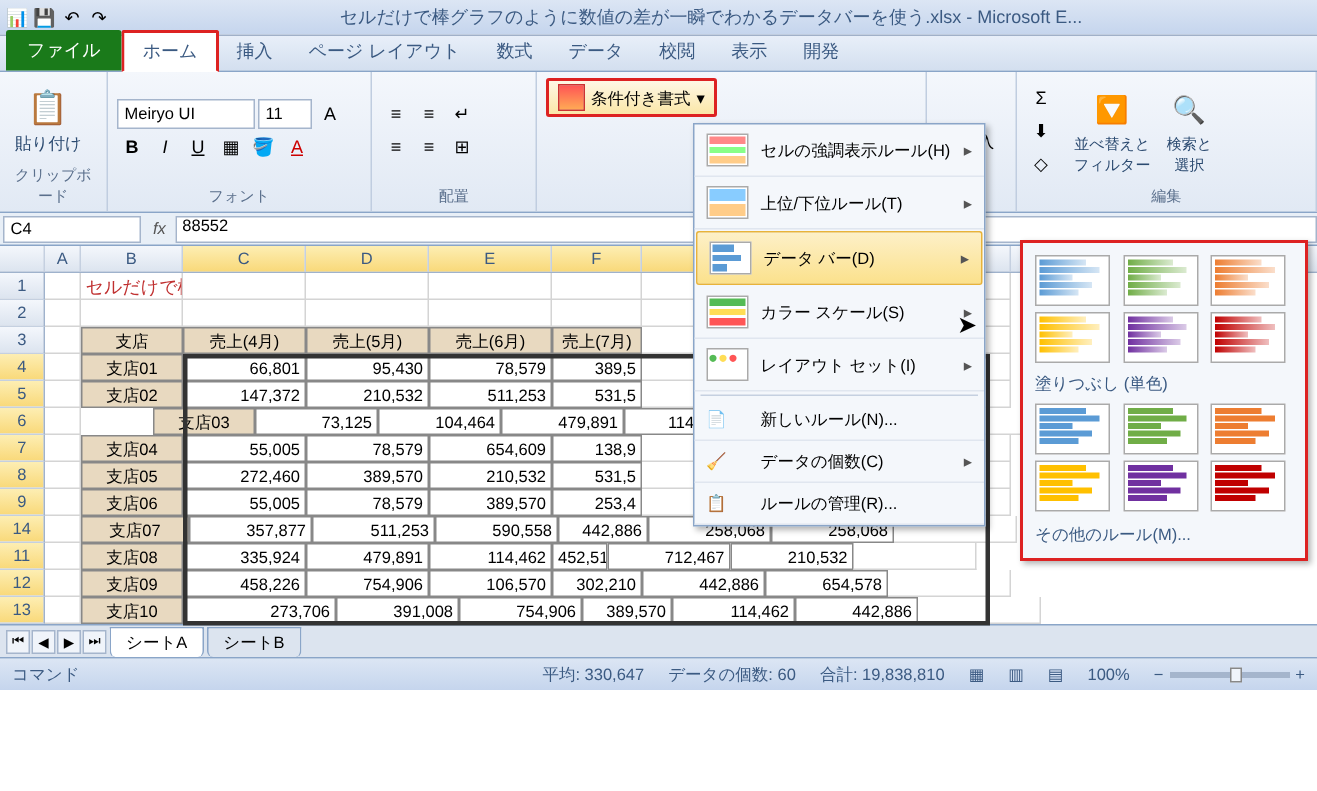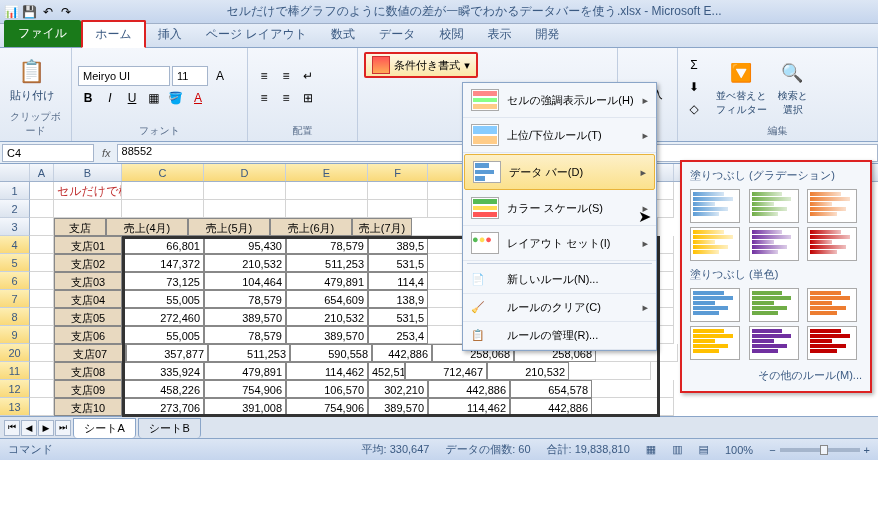--- a/index.html
+++ b/index.html
@@ -31,21 +31,21 @@
 .menu-icon { width: 28px; height: 22px; background: #fff; border: 1px solid #aaa; display: flex; flex-direction: column; }
 .menu-icon-bar { flex: 1; margin: 1px; }
 .menu-arrow { margin-left: auto; color: #555; }
 .menu-sep { height: 1px; background: #c5d0e0; margin: 2px 4px; }
 .submenu { position: absolute; top: 160px; left: 680px; width: 192px; background: #f4f7fb; border: 2px solid #d22; box-shadow: 2px 2px 4px rgba(0,0,0,0.3); z-index: 101; padding: 4px; }
 .submenu-section { font-size: 11px; color: #3b5a82; padding: 2px 4px; }
 .databar-grid { display: grid; grid-template-columns: repeat(3, 1fr); gap: 4px; padding: 4px; }
 .databar-preview { width: 50px; height: 34px; background: #fff; border: 1px solid #aaa; display: flex; flex-direction: column; padding: 2px; gap: 1px; cursor: pointer; }
 .db-row { height: 4px; display: flex; }
 .db-fill { height: 100%; }
-.submenu-footer { text-align: right; padding: 4px; color: #3b5a82; cursor: pointer; }
+.submenu-footer { text-align: left; padding: 4px; color: #3b5a82; cursor: pointer; }
 .formula-bar { height: 22px; background: #e8eff7; border-bottom: 1px solid #8aa5c8; display: flex; align-items: center; }
 .name-box { width: 92px; background: #fff; border: 1px solid #a5b5cc; height: 18px; margin: 0 2px; padding: 0 4px; display: flex; align-items: center; }
 .fx-icon { padding: 0 6px; font-style: italic; color: #555; }
 .formula-input { flex: 1; background: #fff; border: 1px solid #a5b5cc; height: 18px; padding: 0 4px; }
 .grid-area { position: relative; background: #fff; }
 .col-headers { display: flex; height: 18px; background: linear-gradient(#f4f7fc, #dce4ef); border-bottom: 1px solid #9fb2cc; }
 .col-h { border-right: 1px solid #c5d0e0; text-align: center; font-size: 11px; color: #3b5a82; line-height: 18px; }
 .col-h.sel { background: linear-gradient(#fdeeb3, #f9d97a); }
 .row { display: flex; height: 18px; }
 .row-h { width: 30px; background: linear-gradient(#f4f7fc, #dce4ef); border-right: 1px solid #9fb2cc; border-bottom: 1px solid #c5d0e0; text-align: center; font-size: 11px; color: #3b5a82; line-height: 18px; }
@@ -232,31 +232,30 @@
     <span>レイアウト セット(I)</span>
     <span class="menu-arrow">▸</span>
   </div>
   <div class="menu-sep"></div>
   <div class="menu-item">
     <span style="width:28px">📄</span>
     <span>新しいルール(N)...</span>
   </div>
   <div class="menu-item">
     <span style="width:28px">🧹</span>
-    <span>ルールのクリア(C)</span>
+    <span>データの個数(C)</span>
     <span class="menu-arrow">▸</span>
   </div>
   <div class="menu-item">
     <span style="width:28px">📋</span>
     <span>ルールの管理(R)...</span>
   </div>
 </div>
 
 <div class="submenu">
-  <div class="submenu-section">塗りつぶし (グラデーション)</div>
   <div class="databar-grid" id="grad-grid">
       <div class="databar-preview">
         <div class="db-row">
           <div class="db-fill" style="width: 70%; background: linear-gradient(90deg, rgb(91, 155, 213), rgba(91, 155, 213, 0.25));"></div>
         </div>
         <div class="db-row">
           <div class="db-fill" style="width: 90%; background: linear-gradient(90deg, rgb(91, 155, 213), rgba(91, 155, 213, 0.25));"></div>
         </div>
         <div class="db-row">
           <div class="db-fill" style="width: 50%; background: linear-gradient(90deg, rgb(91, 155, 213), rgba(91, 155, 213, 0.25));"></div>
@@ -504,21 +503,21 @@
         <div class="cell " style="width: 82px;"></div>
         <div class="cell " style="width: 82px;"></div>
         <div class="cell " style="width: 60px;"></div>
         <div class="cell " style="width: 82px;"></div>
         <div class="cell " style="width: 82px;"></div>
         <div class="cell " style="width: 82px;"></div>
       </div>
       <div class="row">
         <div class="row-h">3</div>
         <div class="cell " style="width: 24px;"></div>
-        <div class="cell hdr" style="width: 52px;">支店</div>
+        <div class="cell hdr" style="width: 68px;">支店</div>
         <div class="cell hdr" style="width: 82px;">売上(4月)</div>
         <div class="cell hdr" style="width: 82px;">売上(5月)</div>
         <div class="cell hdr" style="width: 82px;">売上(6月)</div>
         <div class="cell hdr" style="width: 60px;">売上(7月)</div>
         <div class="cell " style="width: 82px;"></div>
         <div class="cell " style="width: 82px;"></div>
         <div class="cell " style="width: 82px;"></div>
       </div>
       <div class="row">
         <div class="row-h sel">4</div>
@@ -540,21 +539,21 @@
         <div class="cell num" style="width: 82px;">210,532</div>
         <div class="cell num" style="width: 82px;">511,253</div>
         <div class="cell num" style="width: 60px;">531,5</div>
         <div class="cell " style="width: 82px;"></div>
         <div class="cell " style="width: 82px;"></div>
         <div class="cell " style="width: 82px;"></div>
       </div>
       <div class="row">
         <div class="row-h sel">6</div>
         <div class="cell " style="width: 24px;"></div>
-        <div class="cell branch" style="width: 68px;">支店03</div>
+        <div class="cell branch" style="width: 68px; margin-left: 48px;">支店03</div>
         <div class="cell num" style="width: 82px;">73,125</div>
         <div class="cell num" style="width: 82px;">104,464</div>
         <div class="cell num" style="width: 82px;">479,891</div>
         <div class="cell num" style="width: 60px;">114,4</div>
         <div class="cell " style="width: 82px;"></div>
         <div class="cell " style="width: 82px;"></div>
         <div class="cell " style="width: 82px;"></div>
       </div>
       <div class="row">
         <div class="row-h sel">7</div>
@@ -586,21 +585,21 @@
         <div class="cell branch" style="width: 68px;">支店06</div>
         <div class="cell num" style="width: 82px;">55,005</div>
         <div class="cell num" style="width: 82px;">78,579</div>
         <div class="cell num" style="width: 82px;">389,570</div>
         <div class="cell num" style="width: 60px;">253,4</div>
         <div class="cell " style="width: 82px;"></div>
         <div class="cell " style="width: 82px;"></div>
         <div class="cell " style="width: 82px;"></div>
       </div>
       <div class="row">
-        <div class="row-h sel">20</div>
+        <div class="row-h sel">14</div>
         <div class="cell " style="width: 24px;"></div>
         <div class="cell branch" style="width: 72px;">支店07</div>
         <div class="cell num" style="width: 82px;">357,877</div>
         <div class="cell num" style="width: 82px;">511,253</div>
         <div class="cell num" style="width: 82px;">590,558</div>
         <div class="cell num" style="width: 60px;">442,886</div>
         <div class="cell num" style="width: 82px;">258,068</div>
         <div class="cell num" style="width: 82px;">258,068</div>
         <div class="cell " style="width: 82px;"></div>
       </div>
@@ -625,21 +624,21 @@
         <div class="cell num" style="width: 82px;">106,570</div>
         <div class="cell num" style="width: 60px;">302,210</div>
         <div class="cell num" style="width: 82px;">442,886</div>
         <div class="cell num" style="width: 82px;">654,578</div>
         <div class="cell " style="width: 82px;"></div>
       </div>
       <div class="row">
         <div class="row-h sel">13</div>
         <div class="cell " style="width: 24px;"></div>
         <div class="cell branch" style="width: 68px;">支店10</div>
-        <div class="cell num" style="width: 82px;">273,706</div>
+        <div class="cell num" style="width: 102px;">273,706</div>
         <div class="cell num" style="width: 82px;">391,008</div>
         <div class="cell num" style="width: 82px;">754,906</div>
         <div class="cell num" style="width: 60px;">389,570</div>
         <div class="cell num" style="width: 82px;">114,462</div>
         <div class="cell num" style="width: 82px;">442,886</div>
         <div class="cell " style="width: 82px;"></div>
       </div>
     </div>
   <div class="selection-box" style="top:72px;left:122px;width:538px;height:181px"></div>
 </div>

